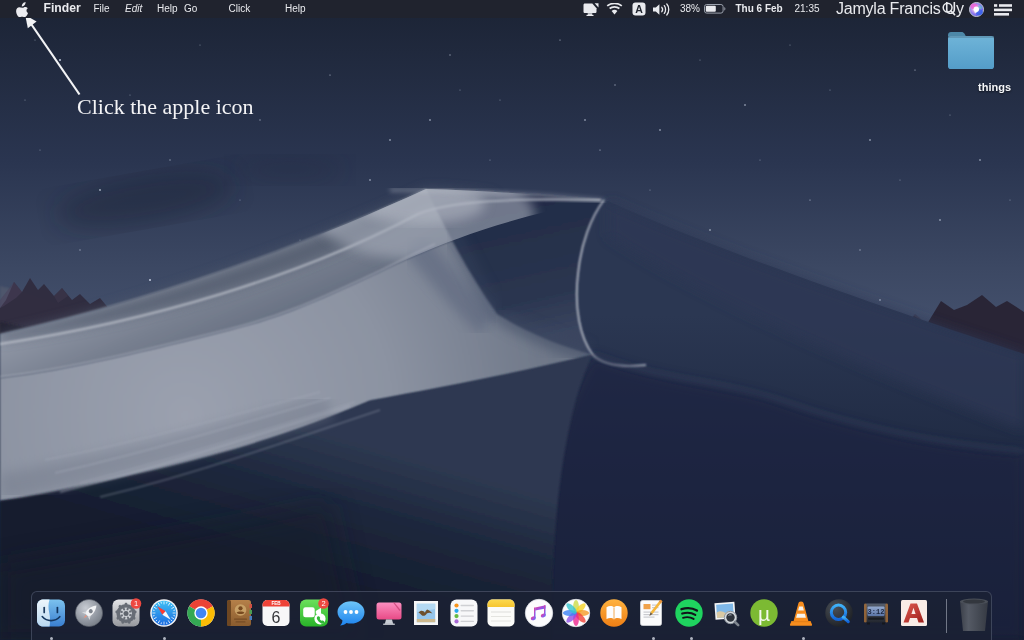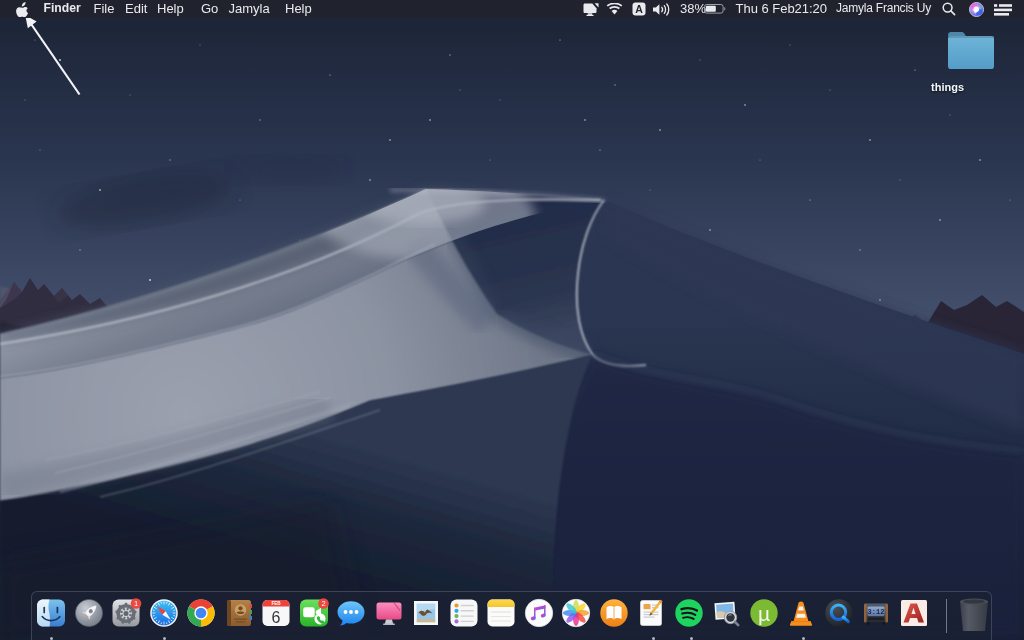--- a/index.html
+++ b/index.html
@@ -1,28 +1,28 @@
 <!DOCTYPE html>
 <html><head>
 <meta charset="utf-8">
 <style>
   html,body{margin:0;padding:0;width:1024px;height:640px;overflow:hidden;background:#1a2236;font-family:"Liberation Sans",sans-serif;}
   #stage{position:relative;width:1024px;height:640px;overflow:hidden;}
   #wall{position:absolute;left:0;top:0;z-index:0;}
   
   #menubar{position:absolute;left:0;top:0;width:1024px;height:17.5px;background:#20232e;z-index:20;}
-  #menubar .mi{position:absolute;top:0;height:17.5px;line-height:17.5px;font-size:13px;color:#e9eaee;white-space:nowrap;}
+  #menubar .mi{position:absolute;top:0;height:17.5px;line-height:17.5px;font-size:10px;color:#e9eaee;white-space:nowrap;}
   #menubar .b{font-weight:bold;}
   #menubar svg{position:absolute;}
   
   #note{position:absolute;left:77px;top:93.5px;z-index:15;color:#f4f4f6;font-family:"Liberation Serif",serif;font-size:22px;white-space:nowrap;}
   #arrowsvg{position:absolute;left:0;top:0;z-index:15;}
   
   #folder{position:absolute;left:947px;top:29px;z-index:5;}
-  #folderlabel{position:absolute;left:931px;top:80.5px;width:80px;text-align:left;z-index:5;color:#f5f7fa;font-size:11px;font-weight:bold;text-shadow:0 1px 2px rgba(0,0,0,0.65);}
+  #folderlabel{position:absolute;left:931px;top:80.5px;width:80px;text-align:right;z-index:5;color:#f5f7fa;font-size:11px;font-weight:bold;text-shadow:0 1px 2px rgba(0,0,0,0.65);}
   
   #dock{position:absolute;left:31px;top:591px;width:961px;height:49px;background:rgba(27,33,51,0.82);border:1px solid rgba(150,160,185,0.28);border-bottom:none;border-radius:6px 6px 0 0;z-index:30;box-sizing:border-box;}
   #dockrow{position:absolute;left:36px;top:598px;display:flex;align-items:flex-start;z-index:31;}
   .dicon{width:30px;height:30px;margin-right:7.5px;position:relative;flex:0 0 auto;}
   .dicon svg{display:block;overflow:visible;}
   #dsep{width:1px;height:34px;background:rgba(200,206,218,0.5);margin:1px 11px 0 10px;flex:0 0 auto;}
   .ddot{position:absolute;top:637px;width:3px;height:3px;border-radius:50%;background:#c9ced8;opacity:0.85;z-index:31;}
 </style>
 </head>
 <body>
@@ -188,24 +188,24 @@
   <path d="M390,190 C440,189 540,195 604,201" stroke="#dfe2e8" stroke-width="2.4" fill="none" opacity="0.55" filter="url(#soft2)"></path>
 </svg>
 
 <div id="menubar">
   <svg width="12" height="15.5" viewBox="0 0 12 15.5" style="left:16.2px;top:1.5px;">
     <path fill="#ececf0" d="M5.8,4.4 C5.7,3.3 6.3,2.1 6.9,1.4 C7.6,0.6 8.7,0.05 9.6,0 C9.7,1.1 9.3,2.2 8.7,3.0 C8.0,3.9 6.9,4.5 5.8,4.4 Z"></path>
     <path fill="#ececf0" d="M9.4,5.0 C10.1,5.0 11.1,5.4 11.8,6.3 C9.9,7.4 10.2,10.2 12.0,10.9 C11.7,12.2 10.0,15.2 8.6,15.2 C7.7,15.2 7.3,14.7 6.1,14.7 C4.9,14.7 4.4,15.2 3.6,15.2 C2.2,15.2 0.1,12.0 0.1,9.2 C0.1,6.5 1.7,5.2 3.3,5.2 C4.2,5.2 5.2,5.8 6.3,5.8 C7.3,5.8 8.2,5.0 9.4,5.0 Z"></path>
   </svg>
   <span class="mi b" style="left:43.5px;font-size:12.2px;">Finder</span>
   <span class="mi" style="left:93.5px;">File</span>
-  <span class="mi" style="left:125px;">Edit</span>
+  <span class="mi" style="left:125px;font-style:italic;">Edit</span>
   <span class="mi" style="left:157px;">Help</span>
-  <span class="mi" style="left:201px;">Go</span>
-  <span class="mi" style="left:228.5px;">Jamyla</span>
+  <span class="mi" style="left:184px;">Go</span>
+  <span class="mi" style="left:228.5px;">Click</span>
   <span class="mi" style="left:285px;text-align:center;">Help</span>
 
   <svg width="16" height="13" viewBox="0 0 16 13" style="left:583px;top:2.5px;">
     <path d="M1.9,0.5 L9.3,0.5 L13.5,5.2 L13.5,8.7 C13.5,9.5 12.9,10.1 12.1,10.1 L1.9,10.1 C1.1,10.1 0.5,9.5 0.5,8.7 L0.5,1.9 C0.5,1.1 1.1,0.5 1.9,0.5 Z" fill="#e9eaee"></path>
     <path d="M10.3,0 L15.8,0 L15.8,6.2 Z" fill="#1e222d"></path>
     <path d="M11.6,0.2 L15.5,0.2 L15.5,4.6 Z" fill="#e9eaee"></path>
     <rect x="4.7" y="10.3" width="4.6" height="1.6" fill="#e9eaee"></rect>
     <rect x="3.5" y="11.9" width="7" height="1.1" fill="#e9eaee"></rect>
   </svg>
   <svg width="17" height="12" viewBox="0 0 17 12" style="left:606px;top:3px;">
@@ -222,23 +222,23 @@
     <path d="M8.8,4.3 C9.7,5.5 9.7,7.5 8.8,8.7" stroke="#e9eaee" stroke-width="1.3" fill="none" stroke-linecap="round"></path>
     <path d="M11.3,2.6 C13,4.6 13,8.4 11.3,10.4" stroke="#e9eaee" stroke-width="1.3" fill="none" stroke-linecap="round"></path>
     <path d="M13.8,1 C16.4,3.7 16.4,9.3 13.8,12" stroke="#e9eaee" stroke-width="1.3" fill="none" stroke-linecap="round"></path>
   </svg>
   <span class="mi" style="left:680px;">38%</span>
   <svg width="22" height="10" viewBox="0 0 22 10" style="left:703.5px;top:4px;">
     <rect x="0.5" y="0.5" width="18.6" height="8.6" rx="2.2" stroke="#9aa0ac" stroke-width="1" fill="none"></rect>
     <rect x="1.8" y="1.8" width="10" height="6" rx="1" fill="#e9eaee"></rect>
     <path d="M20.3,3 C21,3.3 21.4,3.9 21.4,4.8 C21.4,5.7 21,6.3 20.3,6.6 Z" fill="#9aa0ac"></path>
   </svg>
-  <span class="mi" style="left:735.5px;">Thu 6 Feb</span>
-  <span class="mi" style="left:794.5px;">21:20</span>
-  <span class="mi" style="left:836px;font-size:12px;letter-spacing:-0.22px;">Jamyla Francis Uy</span>
+  <span class="mi" style="left:735.5px;font-weight:bold;">Thu 6 Feb</span>
+  <span class="mi" style="left:794.5px;">21:35</span>
+  <span class="mi" style="left:836px;font-size:16px;letter-spacing:-0.22px;">Jamyla Francis Uy</span>
   <svg width="14" height="14" viewBox="0 0 14 14" style="left:942px;top:2px;">
     <circle cx="5.6" cy="5.6" r="4.4" stroke="#e9eaee" stroke-width="1.5" fill="none"></circle>
     <line x1="8.9" y1="8.9" x2="12.6" y2="12.6" stroke="#e9eaee" stroke-width="1.6" stroke-linecap="round"></line>
   </svg>
   <svg width="15" height="15" viewBox="0 0 15 15" style="left:968.5px;top:1.5px;">
     <defs>
       <radialGradient id="siriG" cx="0.42" cy="0.42" r="0.75">
         <stop offset="0" stop-color="#ffffff"></stop>
         <stop offset="0.3" stop-color="#cfa4e8"></stop>
         <stop offset="0.62" stop-color="#7a6df0"></stop>
@@ -257,20 +257,21 @@
     <rect x="5" y="2.2" width="13" height="2.6" fill="#e9eaee"></rect>
     <rect x="0" y="6.6" width="18" height="2.6" fill="#e9eaee"></rect>
     <rect x="0" y="11" width="15" height="2.6" fill="#e9eaee"></rect>
   </svg>
 </div>
 
 <svg id="arrowsvg" width="120" height="110" viewBox="0 0 120 110">
   <line x1="79.5" y1="94.5" x2="31.5" y2="24.5" stroke="#f2f3f5" stroke-width="2.2"></line>
   <polygon points="25.2,15.1 36.6,21.6 27.8,28.3" fill="#f2f3f5"></polygon>
 </svg>
+<div id="note">Click the apple icon</div>
 
 <svg id="folder" width="48" height="41" viewBox="0 0 48 41">
   <defs>
     <linearGradient id="fold" x1="0" y1="0" x2="0" y2="1">
       <stop offset="0" stop-color="#6fb4d8"></stop>
       <stop offset="1" stop-color="#549dc9"></stop>
     </linearGradient>
   </defs>
   <path d="M1,6 C1,4.3 2.3,3 4,3 L14.5,3 C15.8,3 16.7,3.6 17.4,4.6 L19,7.5 L1,7.5 Z" fill="#4d88a8"></path>
   <rect x="1" y="7" width="46" height="33" rx="2.8" fill="url(#fold)"></rect>

